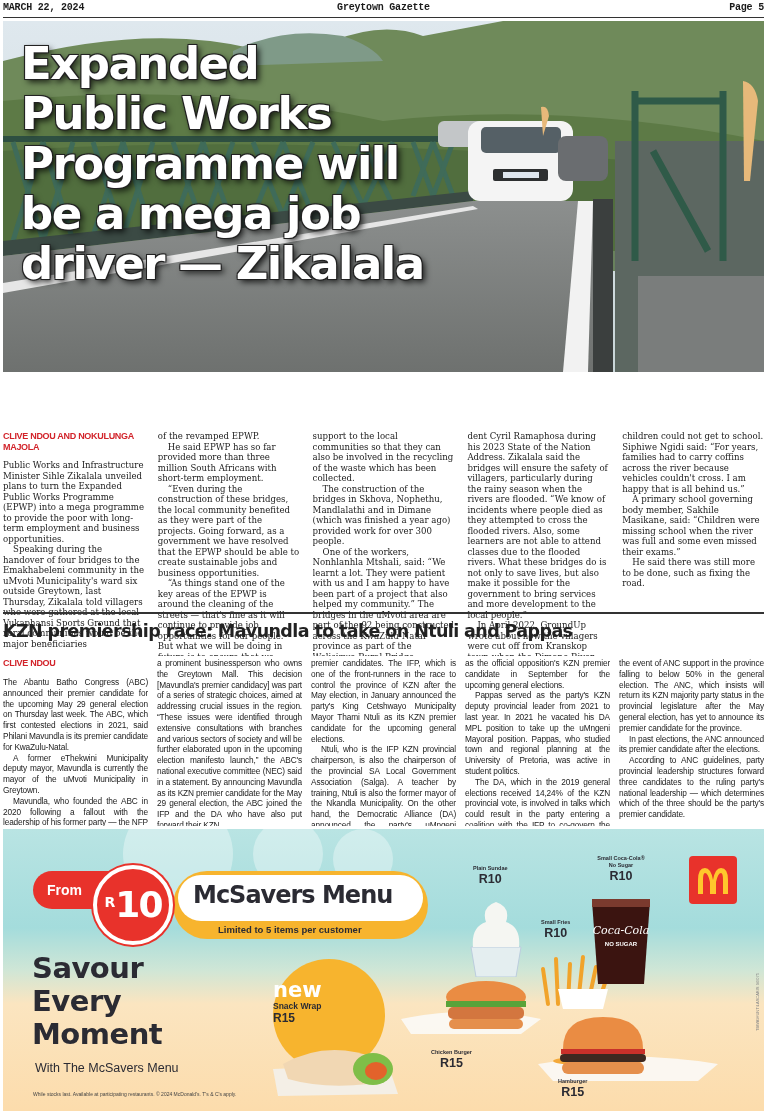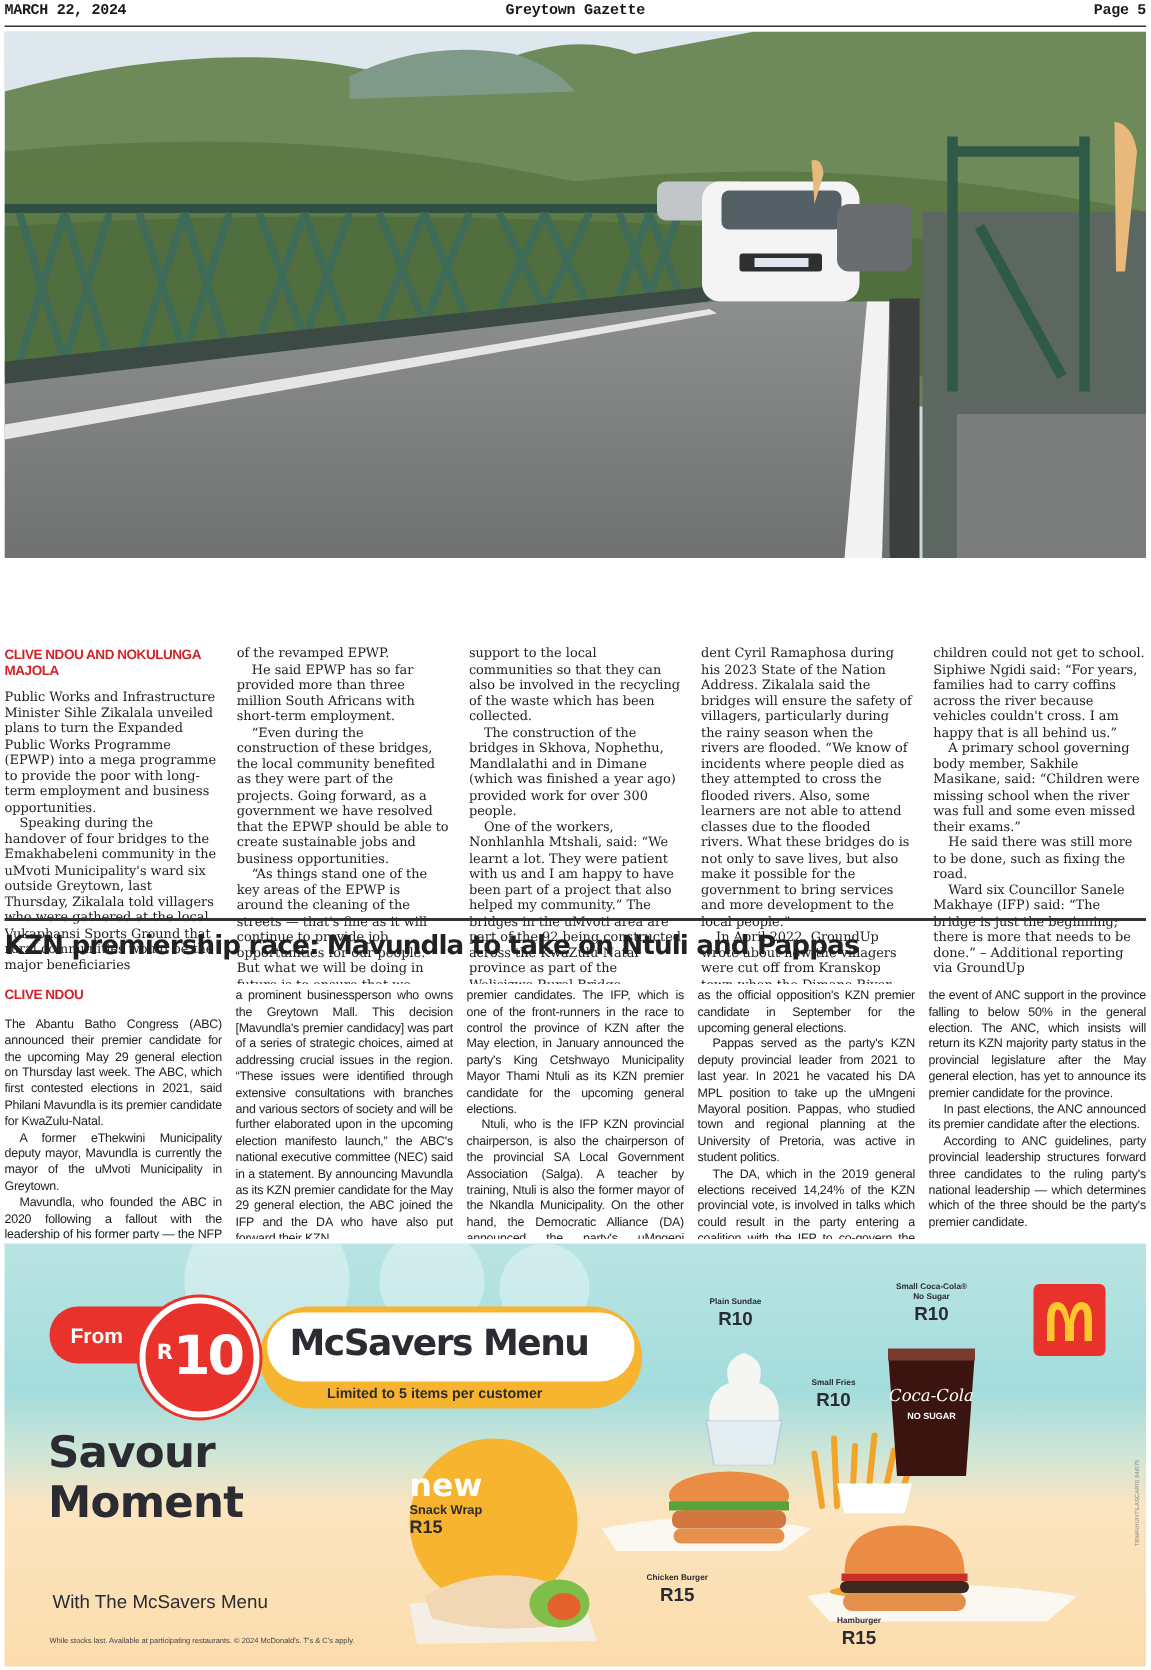--- a/index.html
+++ b/index.html
@@ -112,20 +112,27 @@
     <rect x="435" y="100" width="60" height="26" rx="6" fill="#c3c6c8"></rect>
     <rect x="465" y="100" width="105" height="80" rx="12" fill="#f4f4f4"></rect>
     <rect x="478" y="106" width="80" height="26" rx="5" fill="#556066"></rect>
     <rect x="490" y="148" width="55" height="12" rx="2" fill="#2d2f30"></rect>
     <rect x="500" y="151" width="36" height="6" fill="#dfe6ee"></rect>
     <rect x="555" y="115" width="50" height="45" rx="8" fill="#6a6d70"></rect>
 
     <path d="M740 60 Q752 62 755 80 L747 160 L741 160 Z" fill="#e7b97a"></path>
     <path d="M538 86 Q545 84 546 95 L540 115 Z" fill="#e7b97a"></path>
   </svg>
+  <div class="headline">
+    <div>Expanded</div>
+    <div>Public Works</div>
+    <div>Programme will</div>
+    <div>be a mega job</div>
+    <div>driver — Zikalala</div>
+  </div>
 </div>
 
 <div class="art1">
   <div class="col">
     <div class="byline">CLIVE NDOU AND NOKULUNGA MAJOLA</div>
     <p class="first">Public Works and Infrastructure Minister Sihle Zikalala unveiled plans to turn the Expanded Public Works Programme (EPWP) into a mega programme to provide the poor with long-term employment and business opportunities.</p>
     <p>Speaking during the handover of four bridges to the Emakhabeleni community in the uMvoti Municipality's ward six outside Greytown, last Thursday, Zikalala told villagers who were gathered at the local Vukaphansi Sports Ground that rural communities would be the major beneficiaries</p>
   </div>
   <div class="col">
     <p class="first">of the revamped EPWP.</p>
@@ -139,21 +146,20 @@
     <p>One of the workers, Nonhlanhla Mtshali, said: “We learnt a lot. They were patient with us and I am happy to have been part of a project that also helped my community.” The bridges in the uMvoti area are part of the 92 being constructed across the KwaZulu-Natal province as part of the Welisizwe Rural Bridge Programme unveiled by Presi-</p>
   </div>
   <div class="col">
     <p class="first">dent Cyril Ramaphosa during his 2023 State of the Nation Address. Zikalala said the bridges will ensure the safety of villagers, particularly during the rainy season when the rivers are flooded. “We know of incidents where people died as they attempted to cross the flooded rivers. Also, some learners are not able to attend classes due to the flooded rivers. What these bridges do is not only to save lives, but also make it possible for the government to bring services and more development to the local people.”</p>
     <p>In April 2022, GroundUp wrote about how the villagers were cut off from Kranskop town when the Dimane River was flowing, and</p>
   </div>
   <div class="col">
     <p class="first">children could not get to school. Siphiwe Ngidi said: “For years, families had to carry coffins across the river because vehicles couldn't cross. I am happy that is all behind us.”</p>
     <p>A primary school governing body member, Sakhile Masikane, said: “Children were missing school when the river was full and some even missed their exams.”</p>
     <p>He said there was still more to be done, such as fixing the road.</p>
-    <p>Ward six Councillor Sanele Makhaye (IFP) said: “The bridge is just the beginning; there is more that needs to be done.” – Additional reporting via GroundUp</p>
   </div>
 </div>
 
 <div class="rule"></div>
 
 <div class="headline2">KZN premiership race: Mavundla to take on Ntuli and Pappas</div>
 <div class="art2">
   <div class="col2">
     <div class="byline">CLIVE NDOU</div>
     <p class="first">The Abantu Batho Congress (ABC) announced their premier candidate for the upcoming May 29 general election on Thursday last week. The ABC, which first contested elections in 2021, said Philani Mavundla is its premier candidate for KwaZulu-Natal.</p>
@@ -190,20 +196,21 @@
     <div class="white"></div>
     <div class="title">McSavers Menu</div>
     <div class="limit">Limited to 5 items per customer</div>
     <div class="circle">
       <span class="r">R</span><span class="n">10</span>
     </div>
   </div>
 
   <div class="savour">
     <div>Savour</div>
+    <div>Every</div>
     <div>Moment</div>
   </div>
   <div class="subline">With The McSavers Menu</div>
   <div class="fine">While stocks last. Available at participating restaurants. © 2024 McDonald's. T's &amp; C's apply.</div>
 
   <div class="newbadge">
     <div class="nw">new</div>
     <div class="it">Snack Wrap</div>
     <div class="pr">R15</div>
   </div>

